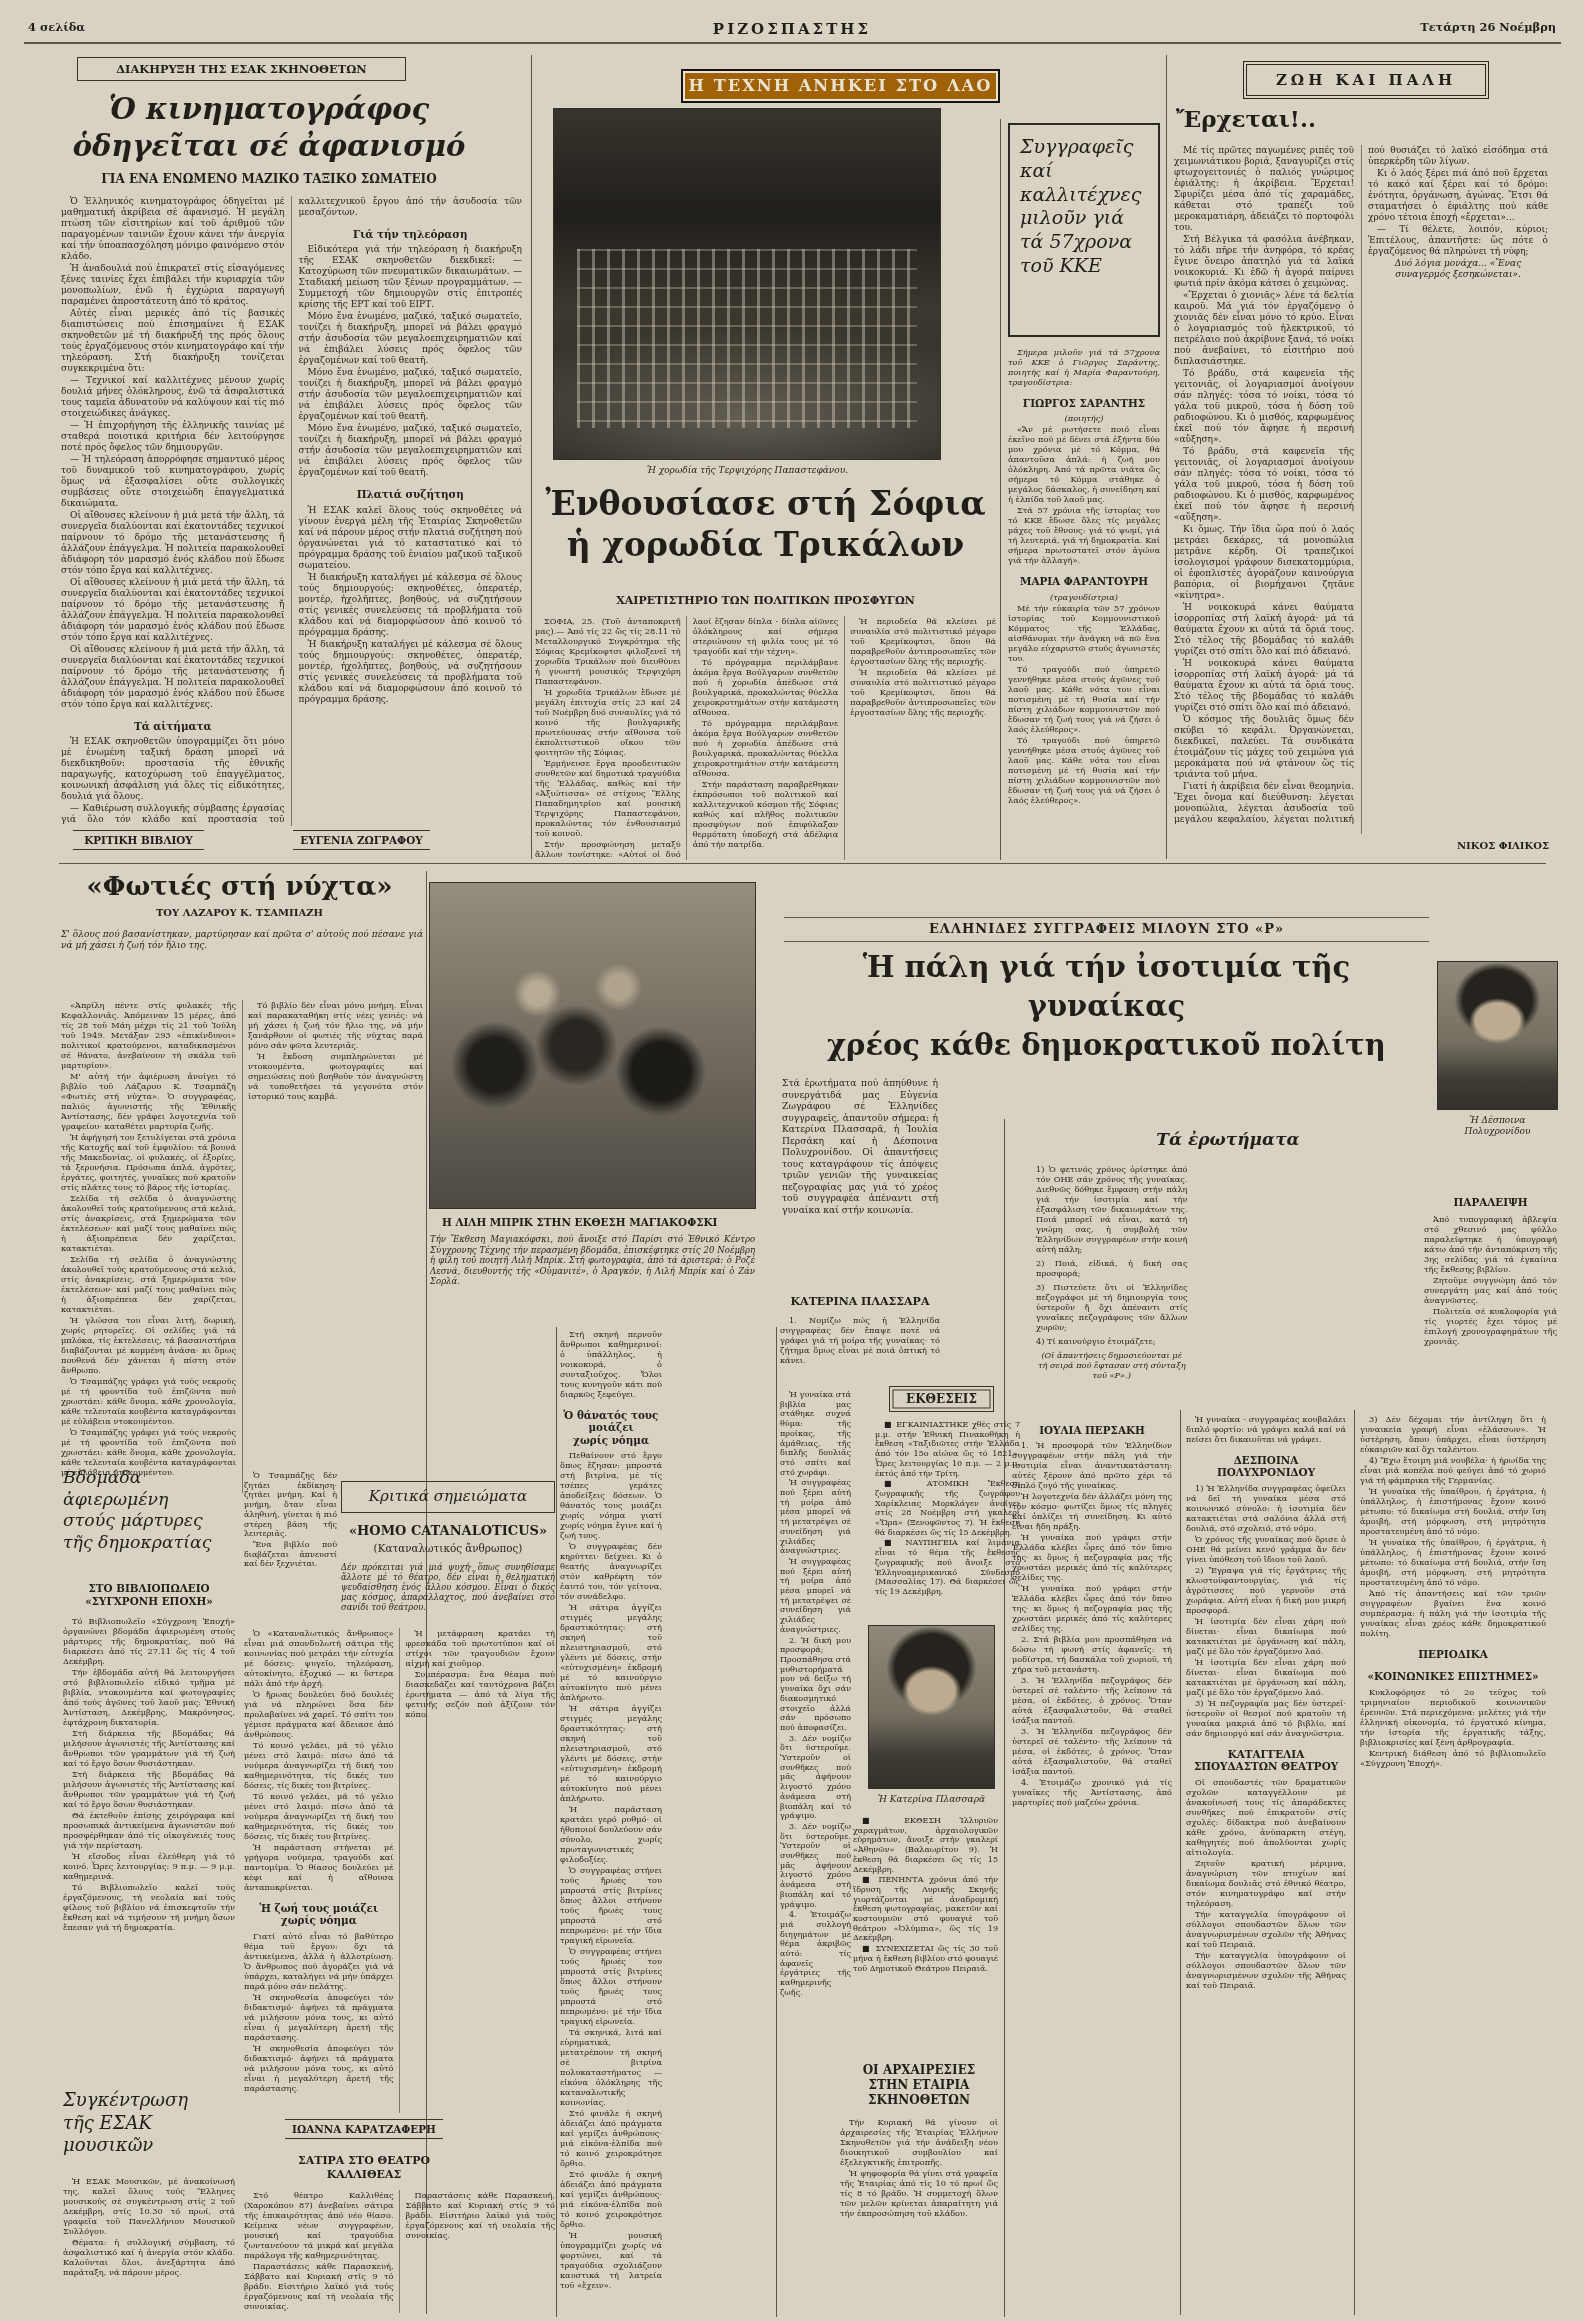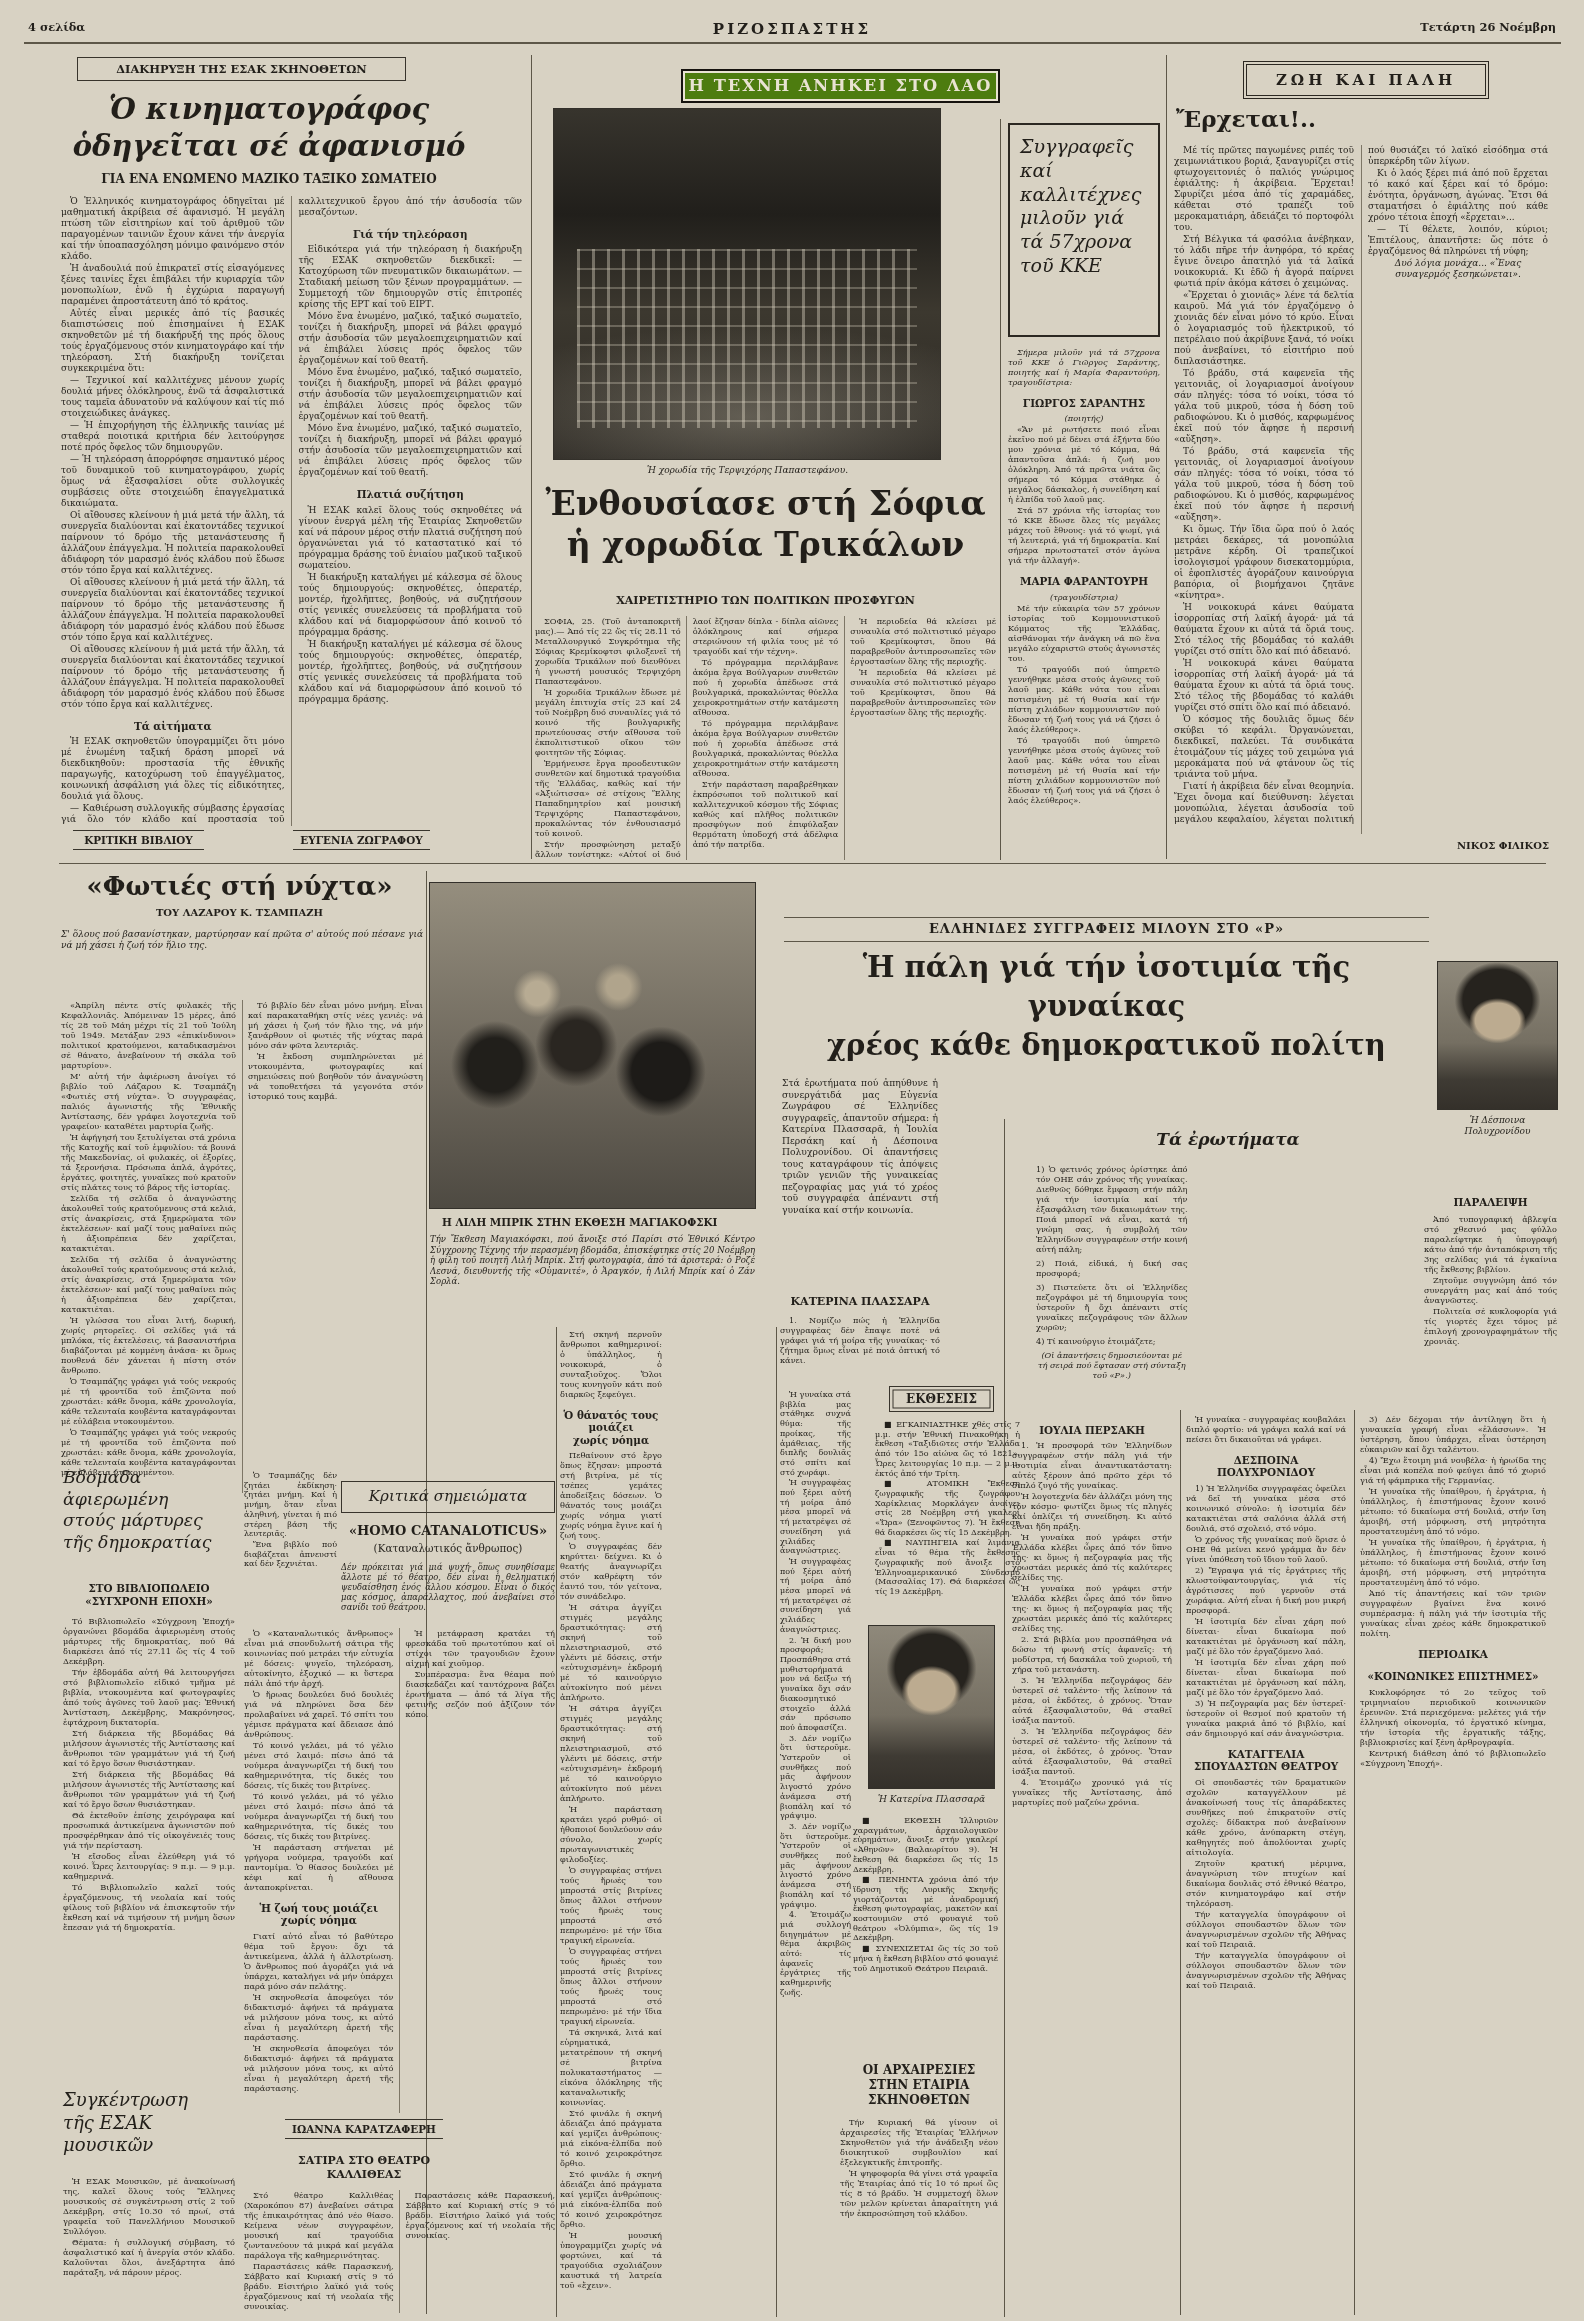--- a/index.html
+++ b/index.html
@@ -15,21 +15,21 @@
   .body-text{font-size:9px;line-height:11px;text-align:justify;column-fill:auto;overflow:hidden;
              column-rule:1px solid #7d7666}
   .body-text p{text-indent:9px;margin-bottom:1px}
   .body-text .it,.it{font-style:italic}
   .body-text .ctr{text-align:center;text-indent:0;font-style:italic}
   .xhead{font-size:10.4px;font-weight:bold;text-align:center;margin:10px 0 4px;line-height:12.4px;white-space:pre-line}
   .small{font-size:8.2px;line-height:10px}
   .tiny{font-size:8px;line-height:9.7px}
   .caption{font-style:italic;font-size:9px;line-height:11px;text-align:center}
   .headline-serif{font-weight:bold;text-align:center;white-space:pre-line}
-  .banner-black{background:#4d7c0f;color:#e9e3d2;text-align:center;font-weight:bold;
+  .banner-black{background:#a16207;color:#e9e3d2;text-align:center;font-weight:bold;
                 box-shadow:inset 0 0 0 2px #16130f, inset 0 0 0 4px #e9e3d2}
   .boxed-double{border:4px double #2c2822;text-align:center;font-weight:bold}
   .footkick{font-size:10.4px;font-weight:bold;text-align:center;border-top:1.5px solid #38342c;
             border-bottom:1.5px solid #38342c;padding:3px 0}
   .photo{position:absolute;box-shadow:0 0 0 1px #33302a}
   .choir{background:
      radial-gradient(ellipse 120% 40% at 50% 88%, rgba(216,208,188,.30), rgba(216,208,188,0) 65%),
      linear-gradient(180deg,#37342d 0%,#211f1b 30%,#3c382f 58%,#2a2722 100%)}
   .choir::after{content:"";position:absolute;left:6%;right:6%;top:40%;bottom:9%;
      background:repeating-linear-gradient(90deg, rgba(233,225,206,.38) 0 3px, transparent 3px 15px),

